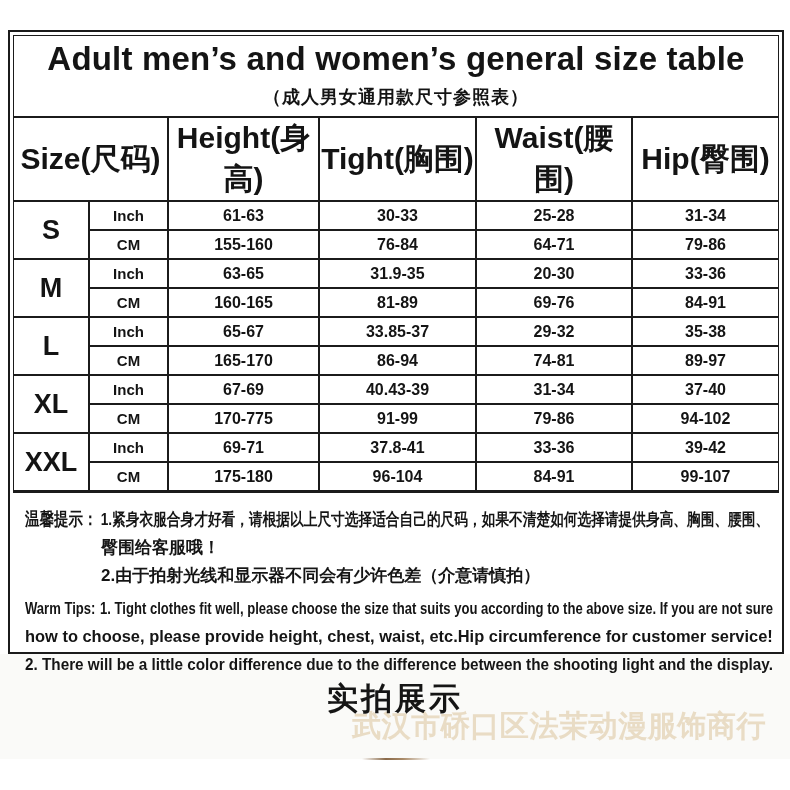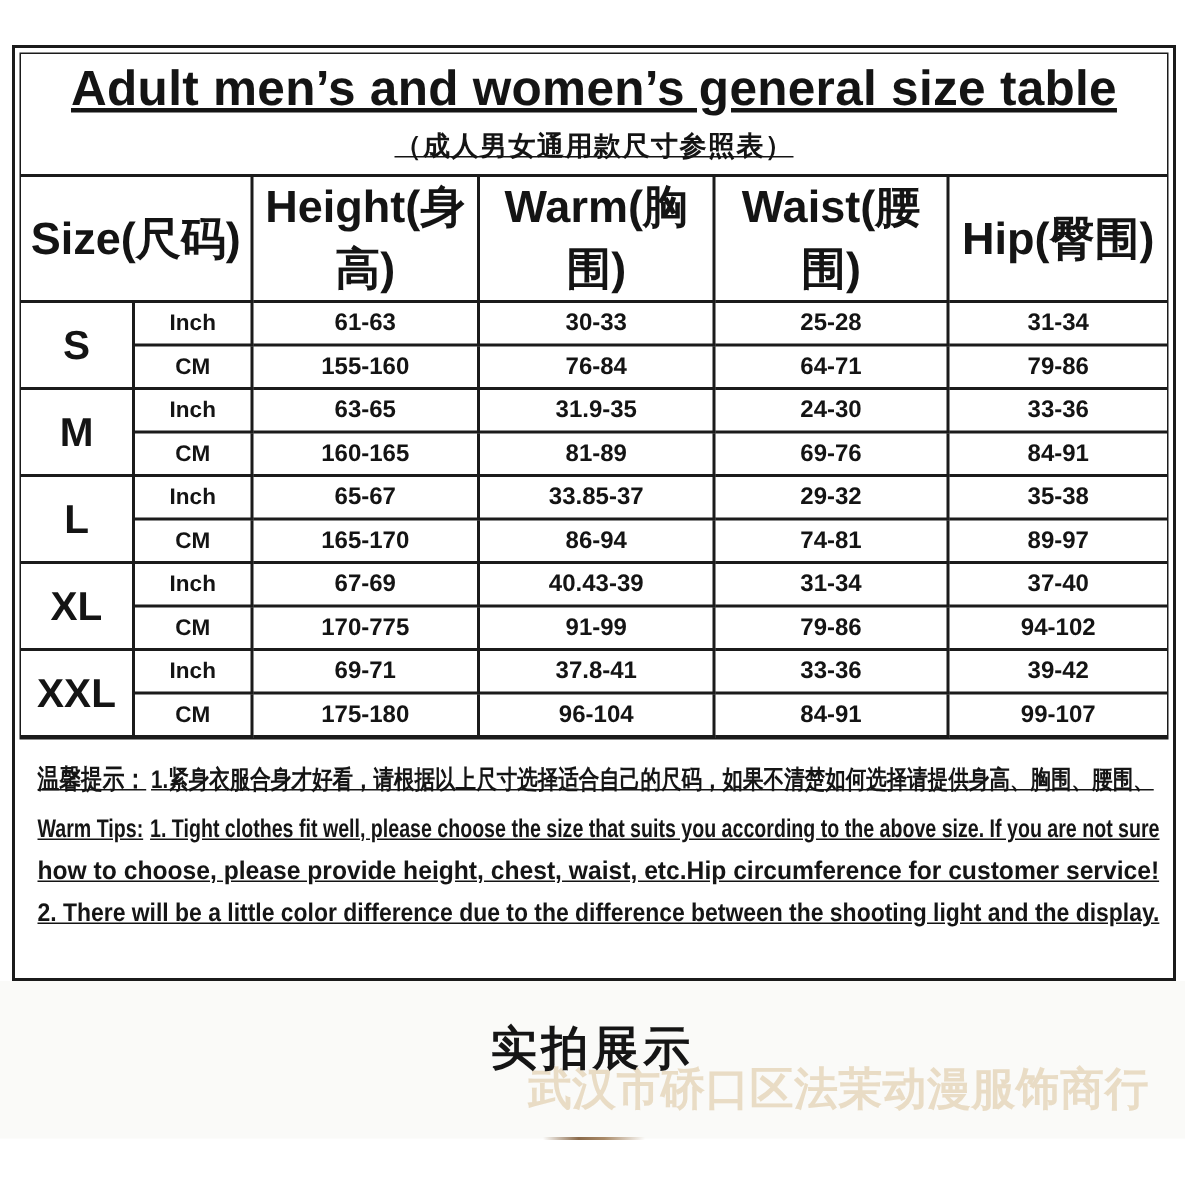--- a/index.html
+++ b/index.html
@@ -21,30 +21,30 @@
   table.size-table{
     width:100%;border:1px solid #1b1b1b;border-spacing:0;table-layout:fixed;
   }
   table.size-table td,table.size-table th{
     border-right:2px solid #1b1b1b;border-bottom:2px solid #1b1b1b;
     text-align:center;vertical-align:middle;padding:0;font-weight:bold;color:#141414;
     overflow:hidden;
   }
   table.size-table tr > *:last-child{border-right:none;}
 
-  .title-cell{height:80px;border-right:none;text-decoration:underline;}
+  .title-cell{height:80px;border-right:none;}
   .title-en{font-size:33px;font-weight:bold;line-height:40px;letter-spacing:0.2px;}
   .title-cn{font-size:18px;font-weight:bold;line-height:34px;margin-top:1px;letter-spacing:1px;}
 
   th.col-head{height:52px;font-size:30px;letter-spacing:0px;}
   td.size-cell{font-size:27px;}
   td.unit-cell{font-size:15px;height:27px;}
   td.val-cell{font-size:16px;}
 
-  .notes{padding:12px 10px 0 12px;text-decoration:underline;}
+  .notes{padding:12px 10px 0 12px;}
   .note-line{white-space:nowrap;transform-origin:0 50%;line-height:28px;font-size:17px;font-weight:bold;color:#151515;}
   .note-line.indent{margin-left:76px;}
   .cn-label{font-size:18px;margin-right:4px;}
   .en-block{margin-top:5px;}
   .en-label{margin-right:6px;}
 
   .footer-title{
     position:absolute;top:674px;left:0;width:790px;text-align:center;
     font-size:31px;font-weight:bold;letter-spacing:3px;color:#151515;line-height:50px;z-index:3;
   }
@@ -76,21 +76,21 @@
     <tbody>
       <tr>
         <td class="title-cell" colspan="6">
           <div class="title-en">Adult men’s and women’s general size table</div>
           <div class="title-cn">（成人男女通用款尺寸参照表）</div>
         </td>
       </tr>
       <tr>
         <th class="col-head" colspan="2">Size(尺码)</th>
         <th class="col-head">Height(身高)</th>
-        <th class="col-head">Warm(胸围)</th>
+        <th class="col-head">Tight(胸围)</th>
         <th class="col-head">Waist(腰围)</th>
         <th class="col-head">Hip(臀围)</th>
       </tr>
     </tbody>
     <tbody>
         <tr>
           <td rowspan="2" class="size-cell">S</td>
           <td class="unit-cell">Inch</td>
           <td class="val-cell">61-63</td>
           <td class="val-cell">30-33</td>
@@ -102,21 +102,21 @@
           <td class="val-cell">155-160</td>
           <td class="val-cell">76-84</td>
           <td class="val-cell">64-71</td>
           <td class="val-cell">79-86</td>
         </tr>
         <tr>
           <td rowspan="2" class="size-cell">M</td>
           <td class="unit-cell">Inch</td>
           <td class="val-cell">63-65</td>
           <td class="val-cell">31.9-35</td>
-          <td class="val-cell">24-30</td>
+          <td class="val-cell">20-30</td>
           <td class="val-cell">33-36</td>
         </tr>
         <tr>
           <td class="unit-cell">CM</td>
           <td class="val-cell">160-165</td>
           <td class="val-cell">81-89</td>
           <td class="val-cell">69-76</td>
           <td class="val-cell">84-91</td>
         </tr>
         <tr>
@@ -164,20 +164,22 @@
           <td class="val-cell">84-91</td>
           <td class="val-cell">99-107</td>
         </tr>
       </tbody>
   </table>
 
   <div class="notes">
     <div class="note-line fitline" style="transform: scaleX(0.805195);">
       <span class="cn-label">温馨提示：</span><span>1.紧身衣服合身才好看，请根据以上尺寸选择适合自己的尺码，如果不清楚如何选择请提供身高、胸围、腰围、</span>
     </div>
+    <div class="note-line indent fitline">臀围给客服哦！</div>
+    <div class="note-line indent fitline">2.由于拍射光线和显示器不同会有少许色差（介意请慎拍）</div>
     <div class="note-line en-block fitline" style="transform: scaleX(0.768756);">
       <span class="en-label">Warm Tips:</span><span>1. Tight clothes fit well, please choose the size that suits you according to the above size. If you are not sure</span>
     </div>
     <div class="note-line fitline" style="transform: scaleX(0.966408);">how to choose, please provide height, chest, waist, etc.Hip circumference for customer service!</div>
     <div class="note-line fitline" style="transform: scaleX(0.899038);">2. There will be a little color difference due to the difference between the shooting light and the display.</div>
   </div>
 </div>
 
 <div class="footer-watermark fitline" style="transform: scaleX(0.969555);">武汉市硚口区法茉动漫服饰商行</div>
 <div class="footer-title">实拍展示</div>

